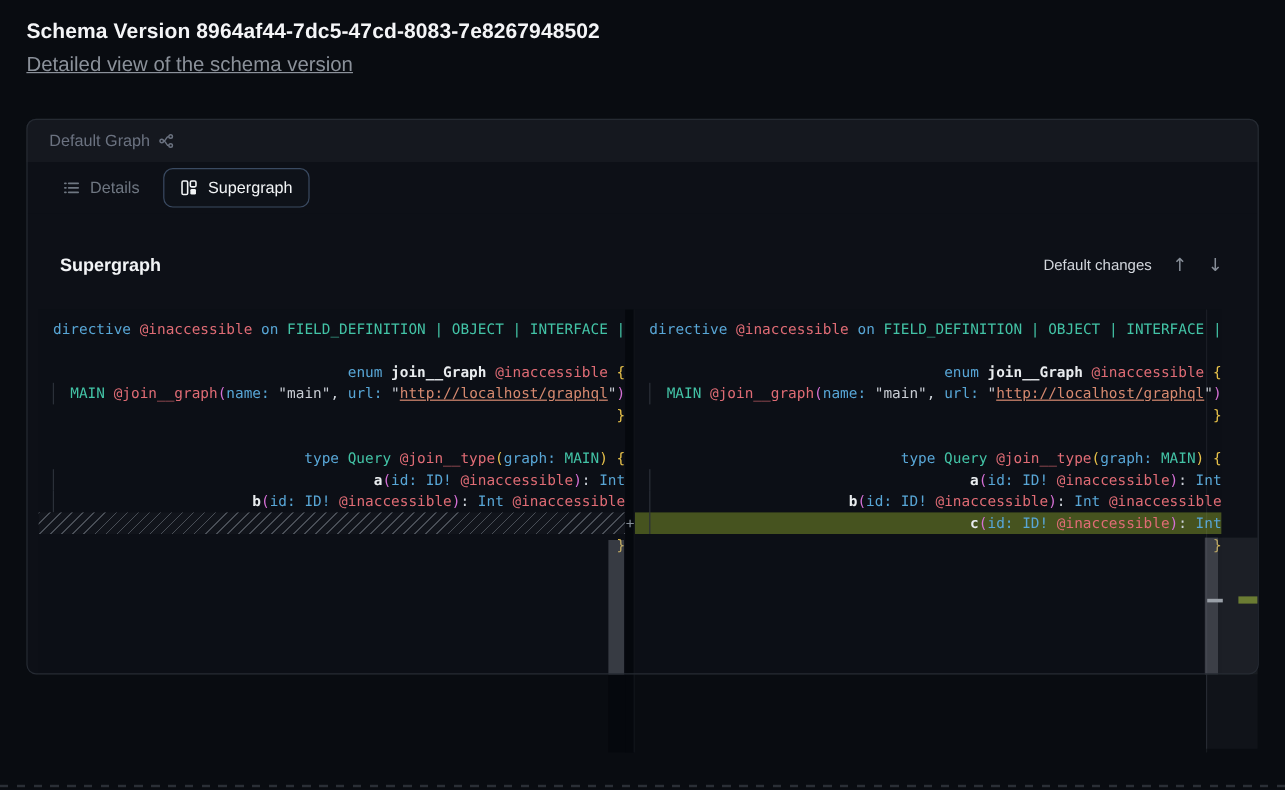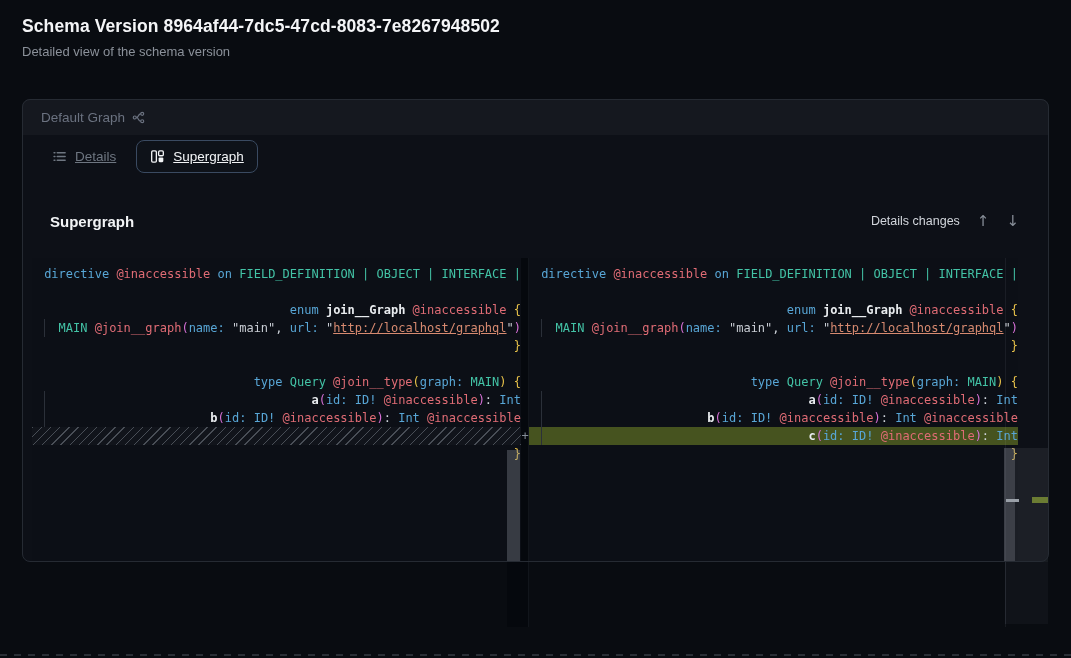--- a/index.html
+++ b/index.html
@@ -5,33 +5,33 @@
   * { margin:0; padding:0; box-sizing:border-box; }
   html,body { width:1071px; height:658px; }
   body {
     position:relative; overflow:hidden;
     background:#090c11;
     font-family:"Liberation Sans", sans-serif;
     color:#e6e8eb;
   }
   
   .page-title { position:absolute; left:22px; top:16px; font-size:17.5px; font-weight:bold; color:#f4f5f7; letter-spacing:.1px; }
-  .page-subtitle { position:absolute; left:22px; top:44px; font-size:13px; color:#8b919a; }
+  .page-subtitle { position:absolute; left:22px; top:44px; font-size:17px; color:#8b919a;text-decoration:underline; }
 
   
   .card { position:absolute; left:22px; top:99px; width:1027px; height:463px; border-radius:8px; background:#0d1017; z-index:1; }
   .card-border { position:absolute; left:22px; top:99px; width:1027px; height:463px; border-radius:8px; border:1px solid #262b33; z-index:6; pointer-events:none; }
 
   .tabbar { position:absolute; left:0; top:0; width:100%; height:36px; background:#15181f; border-radius:8px 8px 0 0; display:flex; align-items:stretch; }
   .tab { display:flex; align-items:center; gap:7px; padding:0 19px; font-size:13.5px; color:#6b7280; cursor:pointer; }
   .tab.active { background:#0d1017; color:#f2f3f5; border-radius:6px 6px 0 0; }
   .tab .icn { display:flex; }
 
   .subtabbar { position:absolute; left:0; top:36px; width:100%; height:43px; background:#0d1017; display:flex; align-items:center; padding-left:16px; gap:6px; }
-  .subtab { display:flex; align-items:center; gap:8px; padding:8px 13px; font-size:13.5px; color:#6e7681; border:1px solid transparent; border-radius:8px; cursor:pointer;text-decoration:underline; }
+  .subtab { display:flex; align-items:center; gap:8px; padding:8px 13px; font-size:13.5px; color:#6e7681; border:1px solid transparent; border-radius:8px; cursor:pointer; }
   .subtab.active { color:#f2f4f6; border-color:#3a4a61; background:#0e1219; }
   .subtab .icn { display:flex; }
 
   .panel-head { position:absolute; left:28px; right:30px; top:108px; height:28px; display:flex; align-items:center; justify-content:space-between; }
   .panel-title { font-size:15px; font-weight:bold; color:#f2f4f6; }
   .nav-group { display:flex; align-items:center; gap:17px; }
   .nav-label { font-size:12.5px; color:#d2d6dc; }
   .nav-arrow { font-size:15px; color:#868d97; cursor:pointer; font-family:"DejaVu Sans", sans-serif; line-height:1; }
 
   
@@ -103,21 +103,21 @@
           <rect x="9.2" y="9" width="5" height="5" rx="1.2" fill="currentColor" stroke="none"></rect>
         </svg>
       </span>
       <span>Supergraph</span>
     </div>
   </div>
 
   <div class="panel-head">
     <div class="panel-title">Supergraph</div>
     <div class="nav-group">
-      <span class="nav-label">Details changes</span>
+      <span class="nav-label">Default changes</span>
       <span class="nav-arrow">↑</span>
       <span class="nav-arrow">↓</span>
     </div>
   </div>
 </div>
 
 <div class="editor">
   <div class="pane pane-left">
     <div class="pane-inner" id="pane-left">
         <div class="cl"><span class="c-kw" style="color: rgb(88, 166, 214);">directive </span><span class="c-dir" style="color: rgb(224, 108, 117);">@inaccessible </span><span class="c-kw" style="color: rgb(88, 166, 214);">on </span><span class="c-typ" style="color: rgb(67, 195, 166);">FIELD_DEFINITION | OBJECT | INTERFACE |</span></div>

